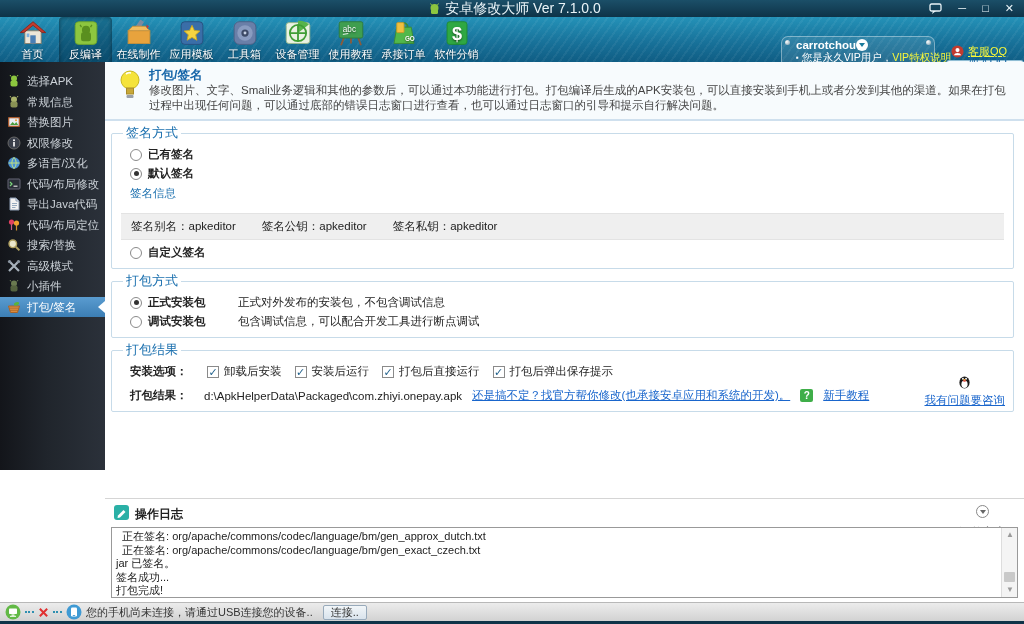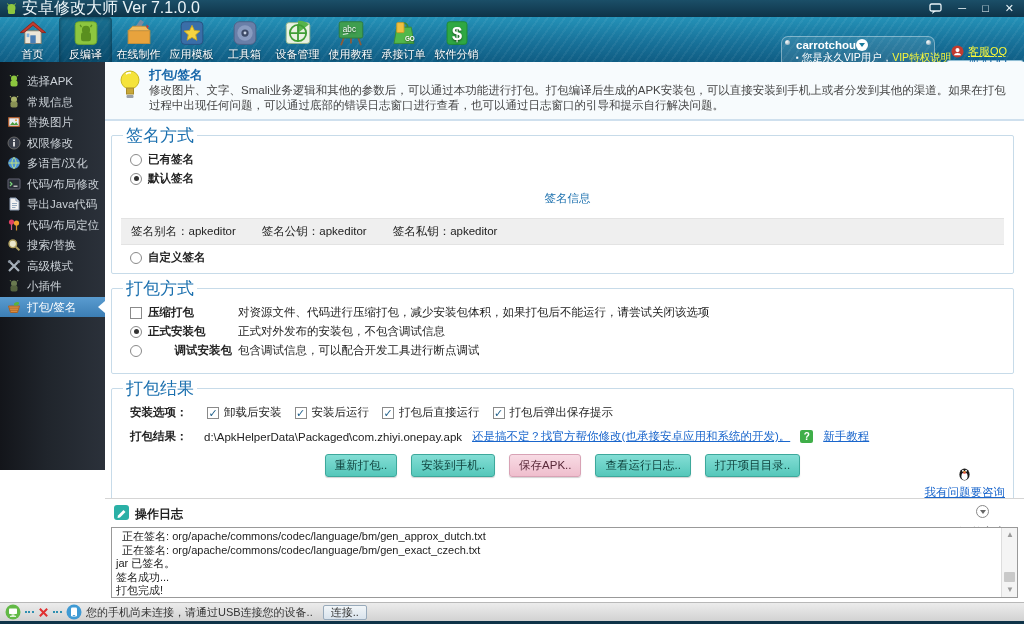--- a/index.html
+++ b/index.html
@@ -1,22 +1,22 @@
 <!DOCTYPE html>
 <html><head>
 <meta charset="utf-8">
 <style>
   * { margin:0; padding:0; box-sizing:border-box; }
   html,body { width:1024px; height:624px; overflow:hidden; }
   body { font-family:"Liberation Sans","DejaVu Sans",sans-serif; font-size:12px; background:#fff; position:relative; }
 
   
   .titlebar { position:absolute; left:0; top:0; width:1024px; height:17px;
-    background:linear-gradient(180deg,#1b4f68,#0e3348); color:#eaf4f8; font-size:16px;
-    display:flex; align-items:center; padding-left:6px; gap:5px; z-index:5; }
+    background:linear-gradient(180deg,#1b4f68,#0e3348); color:#eaf4f8; font-size:14px;
+    display:flex; align-items:center; padding-left:6px; gap:5px; z-index:5;justify-content:center; }
   .win-controls { position:absolute; right:10px; top:3px; display:flex; gap:16px; z-index:9;
     color:#eaf4f8; font-size:11px; align-items:center; }
   .win-controls span { cursor:default; line-height:11px; }
 
   
   .toolbar { position:absolute; left:0; top:17px; width:1024px; height:45px;
     background:repeating-linear-gradient(125deg, rgba(255,255,255,.05) 0 2px, rgba(0,0,0,0) 2px 7px),
       linear-gradient(180deg,#2492b8 0%,#18729a 55%,#0f5d84 100%); }
   .tb-items { position:absolute; left:6px; top:0; display:flex; }
   .tb-item { width:53px; height:58px; text-align:center; color:#fff; font-size:11px;
@@ -58,31 +58,31 @@
     border-right:7px solid #fff; border-top:6px solid transparent; border-bottom:6px solid transparent; }
 
   
   .content { position:absolute; left:105px; top:62px; width:919px; height:540px; background:#fff; }
   .c-header { position:relative; height:59px; background:#f7fbfd; border-bottom:2px solid #cfe0ee; }
   .c-header .bulb { position:absolute; left:12px; top:7px; }
   .c-title { position:absolute; left:44px; top:5px; color:#1565a8; font-weight:bold; font-size:12.5px; }
   .c-desc { position:absolute; left:44px; top:21px; right:8px; color:#444; font-size:11.5px; line-height:15px; }
 
   fieldset { border:1px solid #c7dbe9; border-radius:2px; margin:3px 10px 0 6px; padding:1px 8px 5px; position:relative; }
-  legend { color:#1a6fae; font-size:17px; padding:0 3px; margin-left:3px; }
+  legend { color:#1a6fae; font-size:13px; padding:0 3px; margin-left:3px; }
 
   .ctl-row { display:flex; align-items:center; gap:6px; padding-left:10px; margin-top:4px; font-size:11.5px; color:#222; }
   .ctl-row .blabel { font-weight:bold; }
   .radio { width:12px; height:12px; border:1px solid #8a8a8a; border-radius:50%; background:#fff; position:relative; flex:0 0 auto; }
   .radio.checked::after { content:''; position:absolute; left:2.5px; top:2.5px; width:5px; height:5px; border-radius:50%; background:#333; }
   .checkbox { width:12px; height:12px; border:1px solid #8a8a8a; background:#fff; position:relative; flex:0 0 auto;
     font-size:11px; line-height:10px; text-align:center; color:#1f5f8a; font-weight:bold; }
   .pm-label { min-width:84px; }
 
-  .sig-info-label { color:#1a6fae; margin:5px 0 12px 10px; font-size:11.5px;text-align:center; }
+  .sig-info-label { color:#1a6fae; margin:5px 0 12px 10px; font-size:11.5px; }
   .sig-bar { background:#efefef; border-top:1px solid #e3e3e3; border-bottom:1px solid #e3e3e3;
     margin:3px 1px 5px; padding:5px 10px; font-size:11.5px; color:#222; display:flex; gap:26px; }
   .sig-pair span { display:inline; }
 
   a.lnk { color:#1a66cc; text-decoration:underline; cursor:pointer; }
   .help-badge { display:inline-block; width:13px; height:13px; background:#3fae49; border-radius:2px;
     color:#fff; font-size:10px; font-weight:bold; text-align:center; line-height:13px; vertical-align:-2px; }
 
   .btn-row { display:flex; justify-content:center; gap:14px; margin:10px 0 4px; }
   .btn { border-radius:3px; font-size:11.5px; padding:3px 9px; cursor:pointer;
@@ -389,37 +389,32 @@
     </div>
     <div class="ctl-row" style="margin-bottom:3px;">
       <span class="radio"></span>
       <span class="blabel">自定义签名</span>
     </div>
   </fieldset>
 
   <fieldset>
     <legend>打包方式</legend>
     <div class="ctl-row">
-      <span class="checkbox"></span>
-      <span class="blabel pm-label">压缩打包</span>
-      <span>对资源文件、代码进行压缩打包，减少安装包体积，如果打包后不能运行，请尝试关闭该选项</span>
-    </div>
-    <div class="ctl-row">
       <span class="radio checked"></span>
       <span class="blabel pm-label">正式安装包</span>
       <span>正式对外发布的安装包，不包含调试信息</span>
     </div>
-    <div class="ctl-row" style="margin-bottom:10px;text-align:right;">
+    <div class="ctl-row" style="margin-bottom:3px;">
       <span class="radio"></span>
       <span class="blabel pm-label">调试安装包</span>
       <span>包含调试信息，可以配合开发工具进行断点调试</span>
     </div>
   </fieldset>
 
-  <fieldset style="padding-bottom:22px;">
+  <fieldset style="padding-bottom:8px;">
     <legend>打包结果</legend>
     <div class="ctl-row" style="gap:13px;">
       <span class="blabel" style="min-width:64px;">安装选项：</span>
       <span style="display:flex;align-items:center;gap:5px;">
           <span class="checkbox">✓</span>
           <span>卸载后安装</span>
         </span>
       <span style="display:flex;align-items:center;gap:5px;">
           <span class="checkbox">✓</span>
           <span>安装后运行</span>
@@ -432,27 +427,20 @@
           <span class="checkbox">✓</span>
           <span>打包后弹出保存提示</span>
         </span>
     </div>
     <div class="ctl-row" style="gap:10px; margin-top:9px;">
       <span class="blabel" style="min-width:64px;">打包结果：</span>
       <span>d:\ApkHelperData\Packaged\com.zhiyi.onepay.apk</span>
       <a class="lnk">还是搞不定？找官方帮你修改(也承接安卓应用和系统的开发)。</a>
       <span class="help-badge">?</span>
       <a class="lnk">新手教程</a>
-    </div>
-    <div class="btn-row">
-      <button class="btn teal">重新打包..</button>
-      <button class="btn teal">安装到手机..</button>
-      <button class="btn pink">保存APK..</button>
-      <button class="btn teal">查看运行日志..</button>
-      <button class="btn teal">打开项目目录..</button>
     </div>
     <div class="consult">
       <svg width="13" height="15" viewBox="0 0 14 16">
         <ellipse cx="7" cy="9" rx="5.5" ry="6.5" fill="#1a1a1a"></ellipse>
           <ellipse cx="7" cy="11" rx="3.3" ry="4" fill="#fff"></ellipse>
         <circle cx="5.3" cy="5" r="1" fill="#fff"></circle>
           <circle cx="8.7" cy="5" r="1" fill="#fff"></circle>
         <path d="M5.5 7 q1.5 1.2 3 0" stroke="#d33" stroke-width="1.4" fill="none"></path>
         <ellipse cx="7" cy="6.2" rx="1.4" ry=".8" fill="#f0a030"></ellipse>
       </svg>

